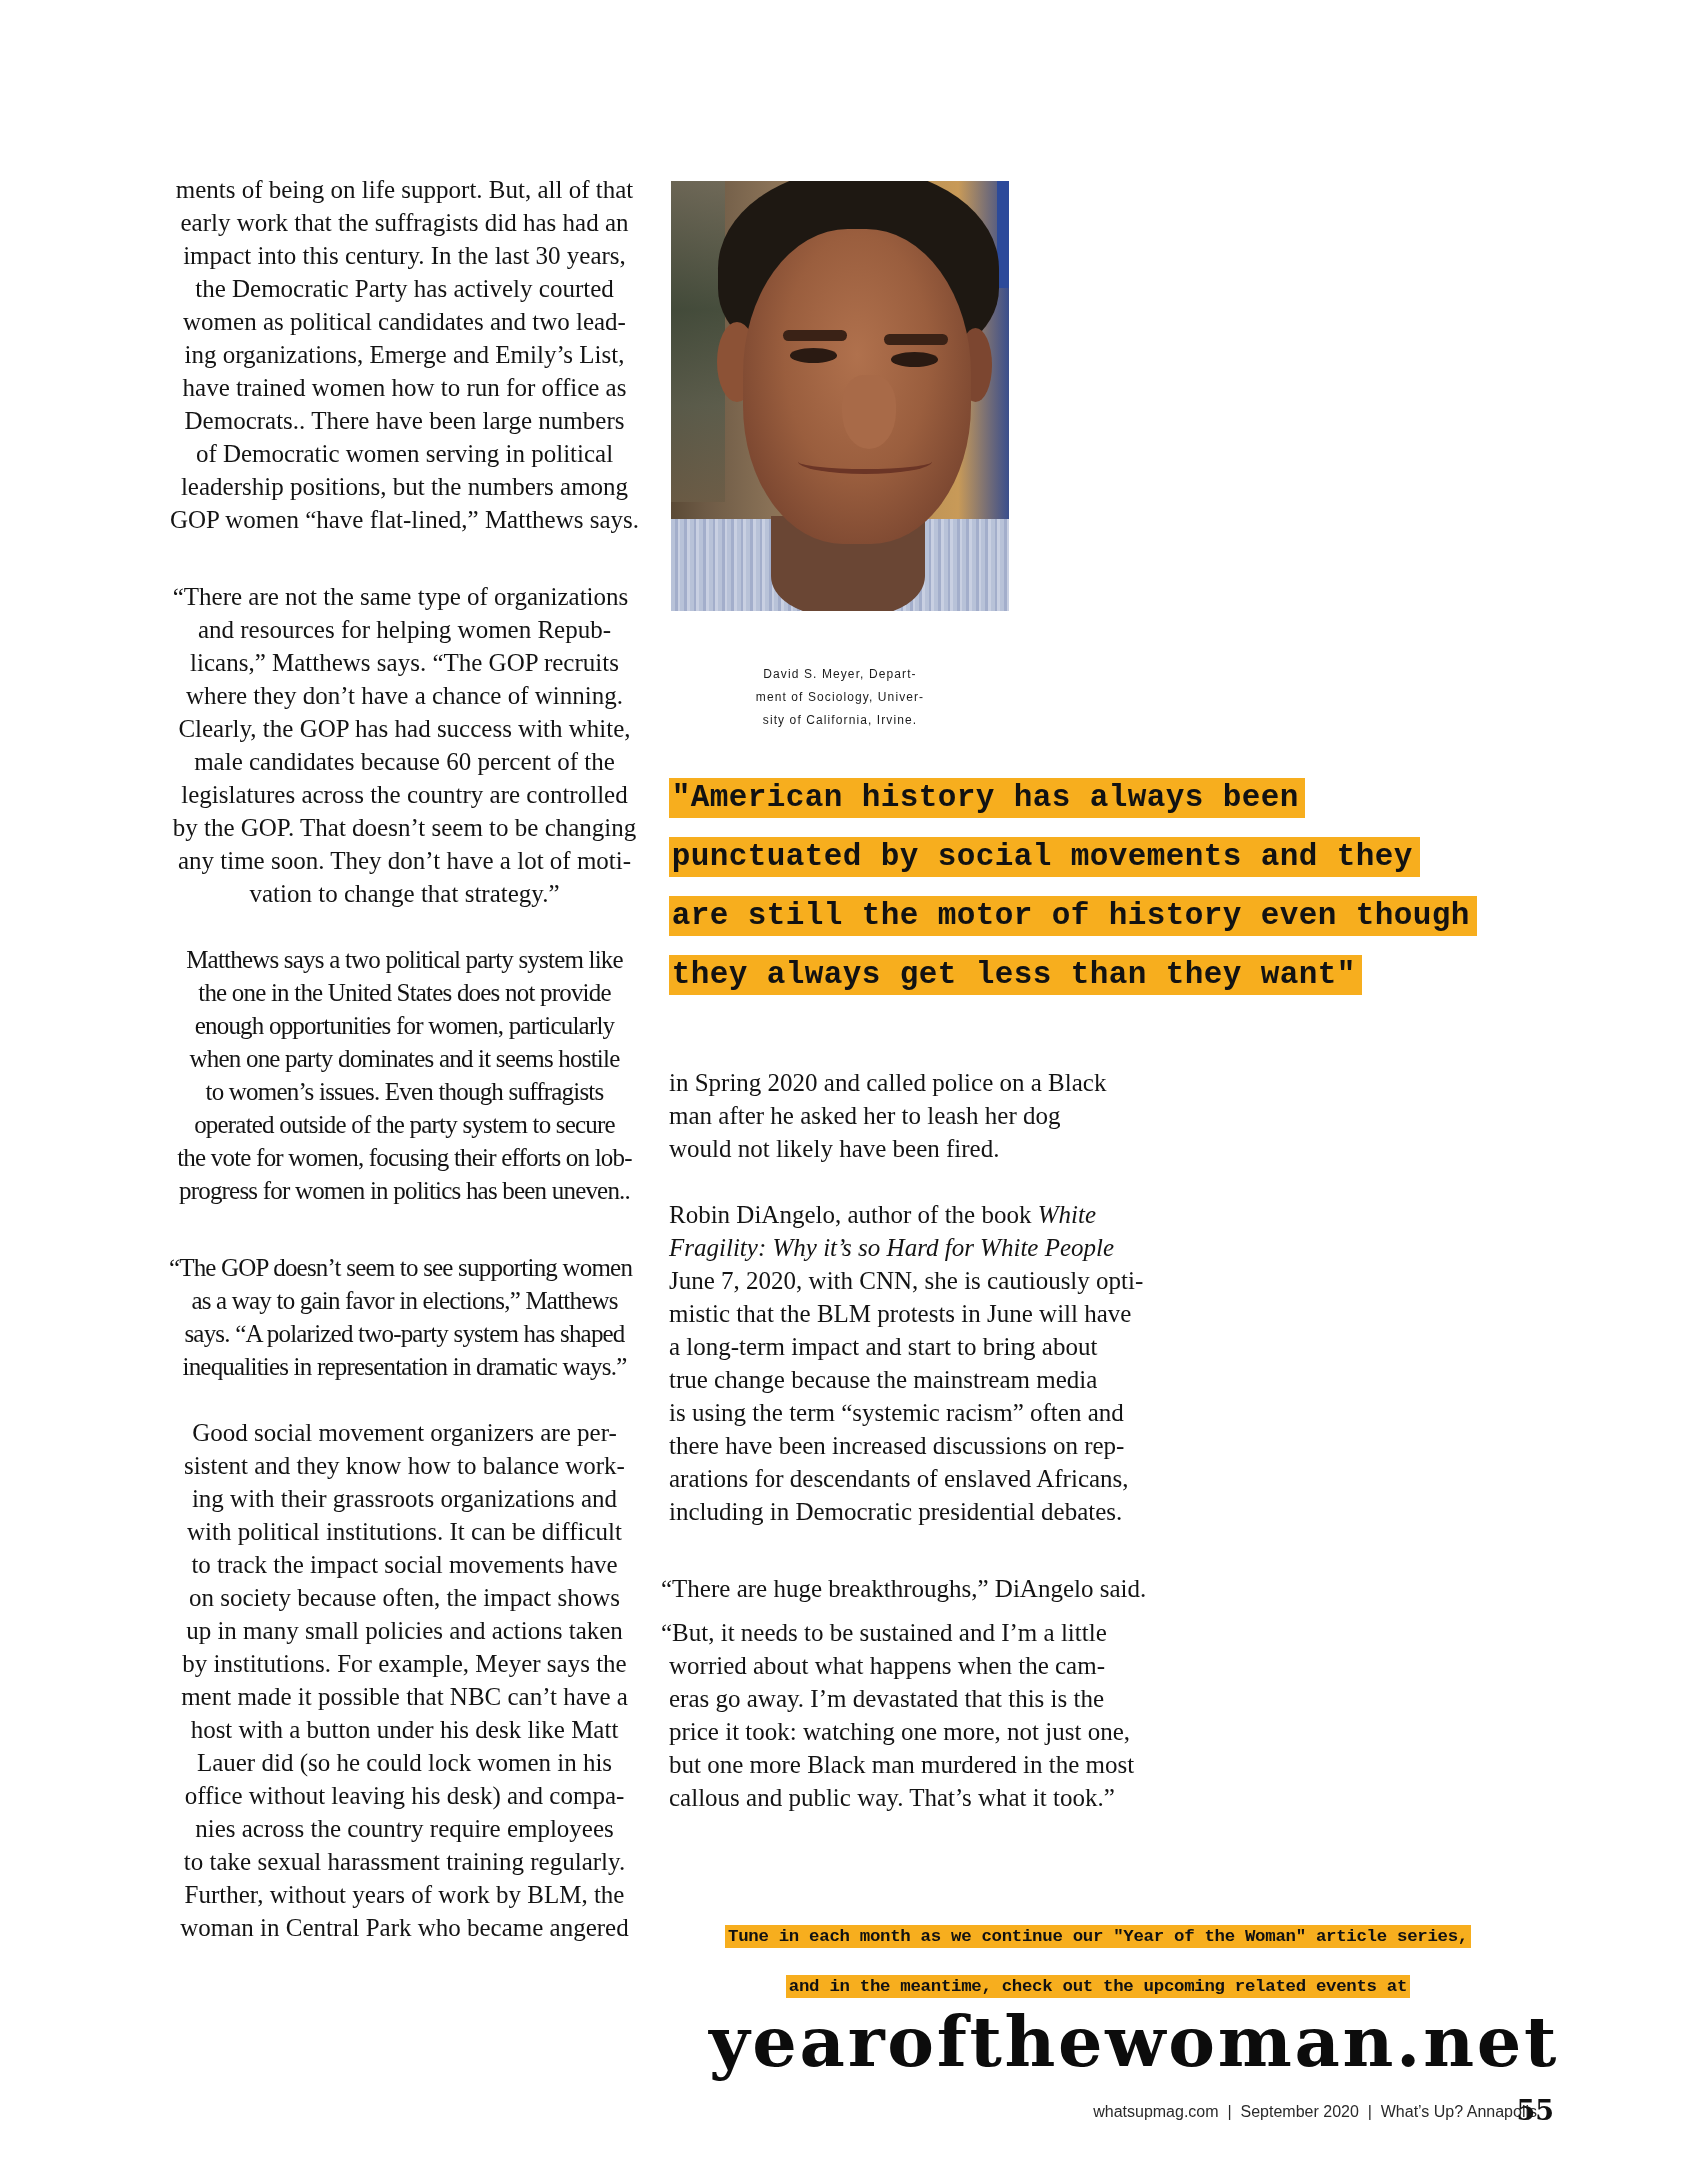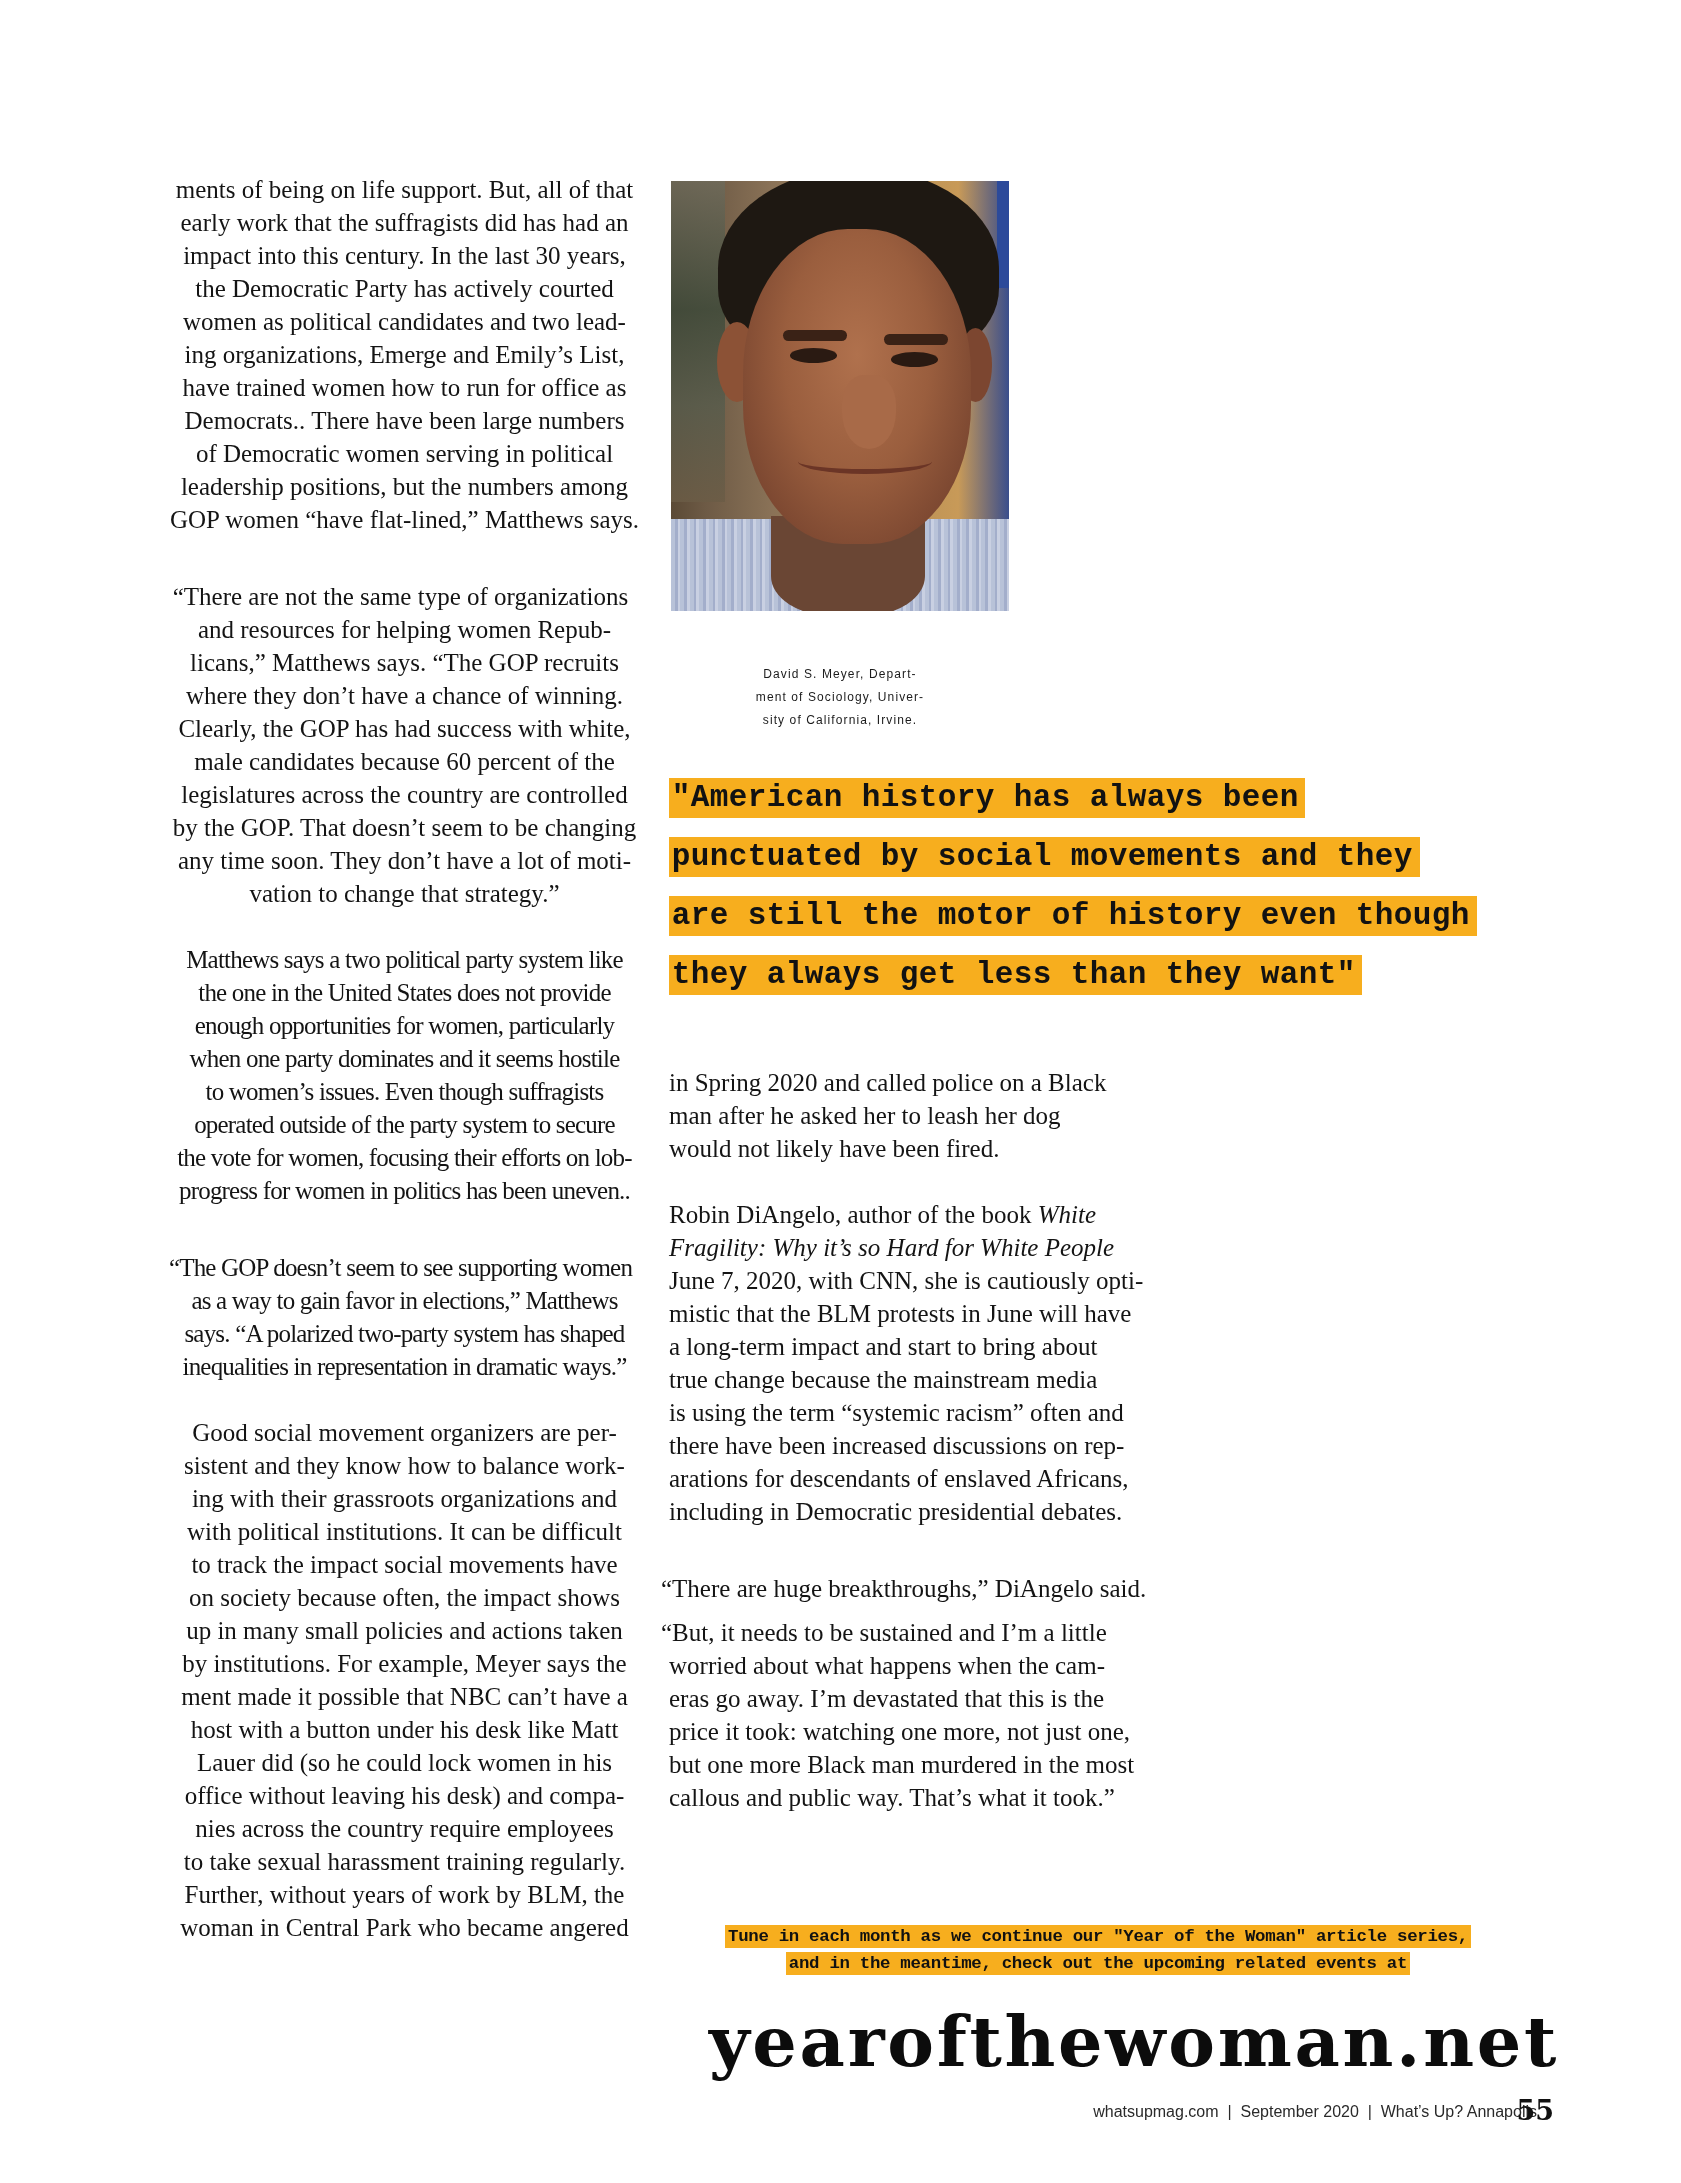--- a/index.html
+++ b/index.html
@@ -30,21 +30,21 @@
     background: repeating-linear-gradient(90deg,#b8c2d8 0 4px,#a3aecb 4px 6.7px,#c9d0e2 6.7px 9.4px); }
   .photo .collar-gap { position:absolute; left:100px; top:335px; width:154px; height:100px; background:#6a4634; border-radius:0 0 40% 40%; }
   .caption { position:absolute; left:696px; top:663px; width:288px; text-align:center;
     font-family:"Liberation Sans","DejaVu Sans",sans-serif; font-size:12px; line-height:23px; letter-spacing:1.1px; color:#1b1b1b; }
   .caption div { white-space:pre; }
   .pq { position:absolute; left:669px; top:778px; font-family:"Liberation Mono","DejaVu Sans Mono",monospace; font-weight:bold; font-size:31px; color:#121212; }
   .pq .bar { display:inline-block; background:#F7AE1E; height:40px; line-height:40px; padding:0 6.7px 0 2.7px; margin-bottom:19px; white-space:pre; letter-spacing:0.4px; }
   .pq .line { display:block; }
   .promo { position:absolute; left:663px; top:1925px; width:870px; text-align:center;
     font-family:"Liberation Mono","DejaVu Sans Mono",monospace; font-weight:bold; font-size:17.4px; color:#111; }
-  .promo .bar { display:inline-block; background:#F7AE1E; height:23px; line-height:23px; padding:0 2.7px; white-space:pre; margin-bottom:4px; letter-spacing:-0.3px; }
+  .promo .bar { display:inline-block; background:#F7AE1E; height:23px; line-height:23px; padding:0 2.7px; white-space:pre; margin-bottom:27px; letter-spacing:-0.3px; }
   .promo .line { display:block; }
   .site { position:absolute; left:709px; top:2000px; font-family:"DejaVu Serif","Liberation Serif",serif; font-weight:bold; font-size:70px; letter-spacing:2.7px; color:#0c0c0c; white-space:pre; }
   .footer { position:absolute; right:144px; top:2103px; font-family:"Liberation Sans","DejaVu Sans",sans-serif; font-size:16px; color:#2a2a2a; white-space:pre; }
   .page-no { position:absolute; right:127px; top:2095px; font-family:"DejaVu Serif","Liberation Serif",serif; font-weight:bold; font-size:27px; color:#111; }
 </style>
 </head>
 <body>
 
 <div id="left-col" class="col">
   <div>

